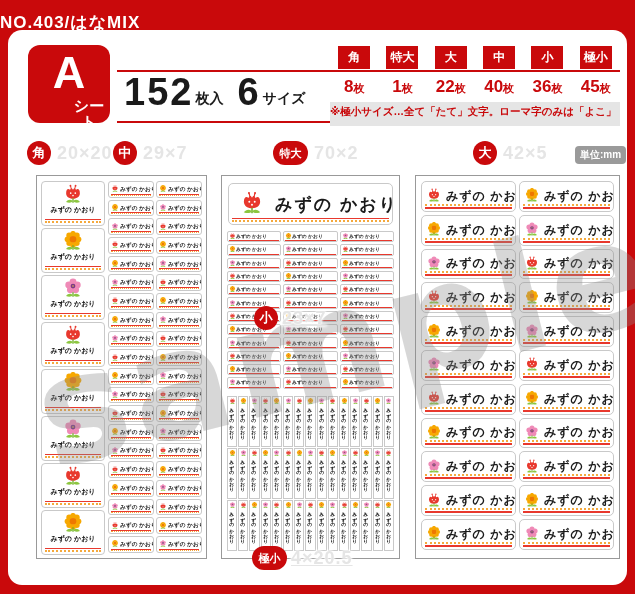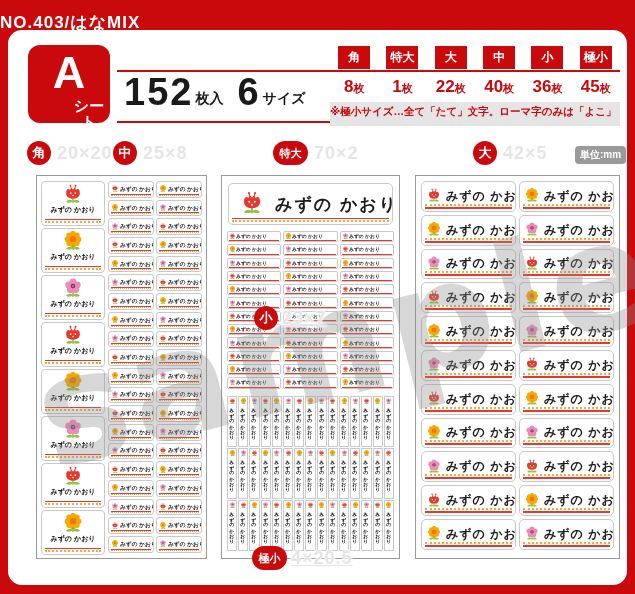--- a/index.html
+++ b/index.html
@@ -159,21 +159,21 @@
     </div>
   <div class="st-note">※極小サイズ…全て「たて」文字。ローマ字のみは「よこ」</div>
 </div>
 
 <div class="lbl" style="left:27px">
   <span class="lbl-badge">角</span>
   <span class="lbl-dims">20×20</span>
 </div>
 <div class="lbl" style="left:113px">
   <span class="lbl-badge">中</span>
-  <span class="lbl-dims">25×8</span>
+  <span class="lbl-dims">29×7</span>
 </div>
 <div class="lbl" style="left:273px">
   <span class="lbl-badge wide">特大</span>
   <span class="lbl-dims">70×2</span>
 </div>
 <div class="lbl" style="left:473px">
   <span class="lbl-badge">大</span>
   <span class="lbl-dims">42×5</span>
 </div>
 <div class="unit-badge">単位:mm</div>

